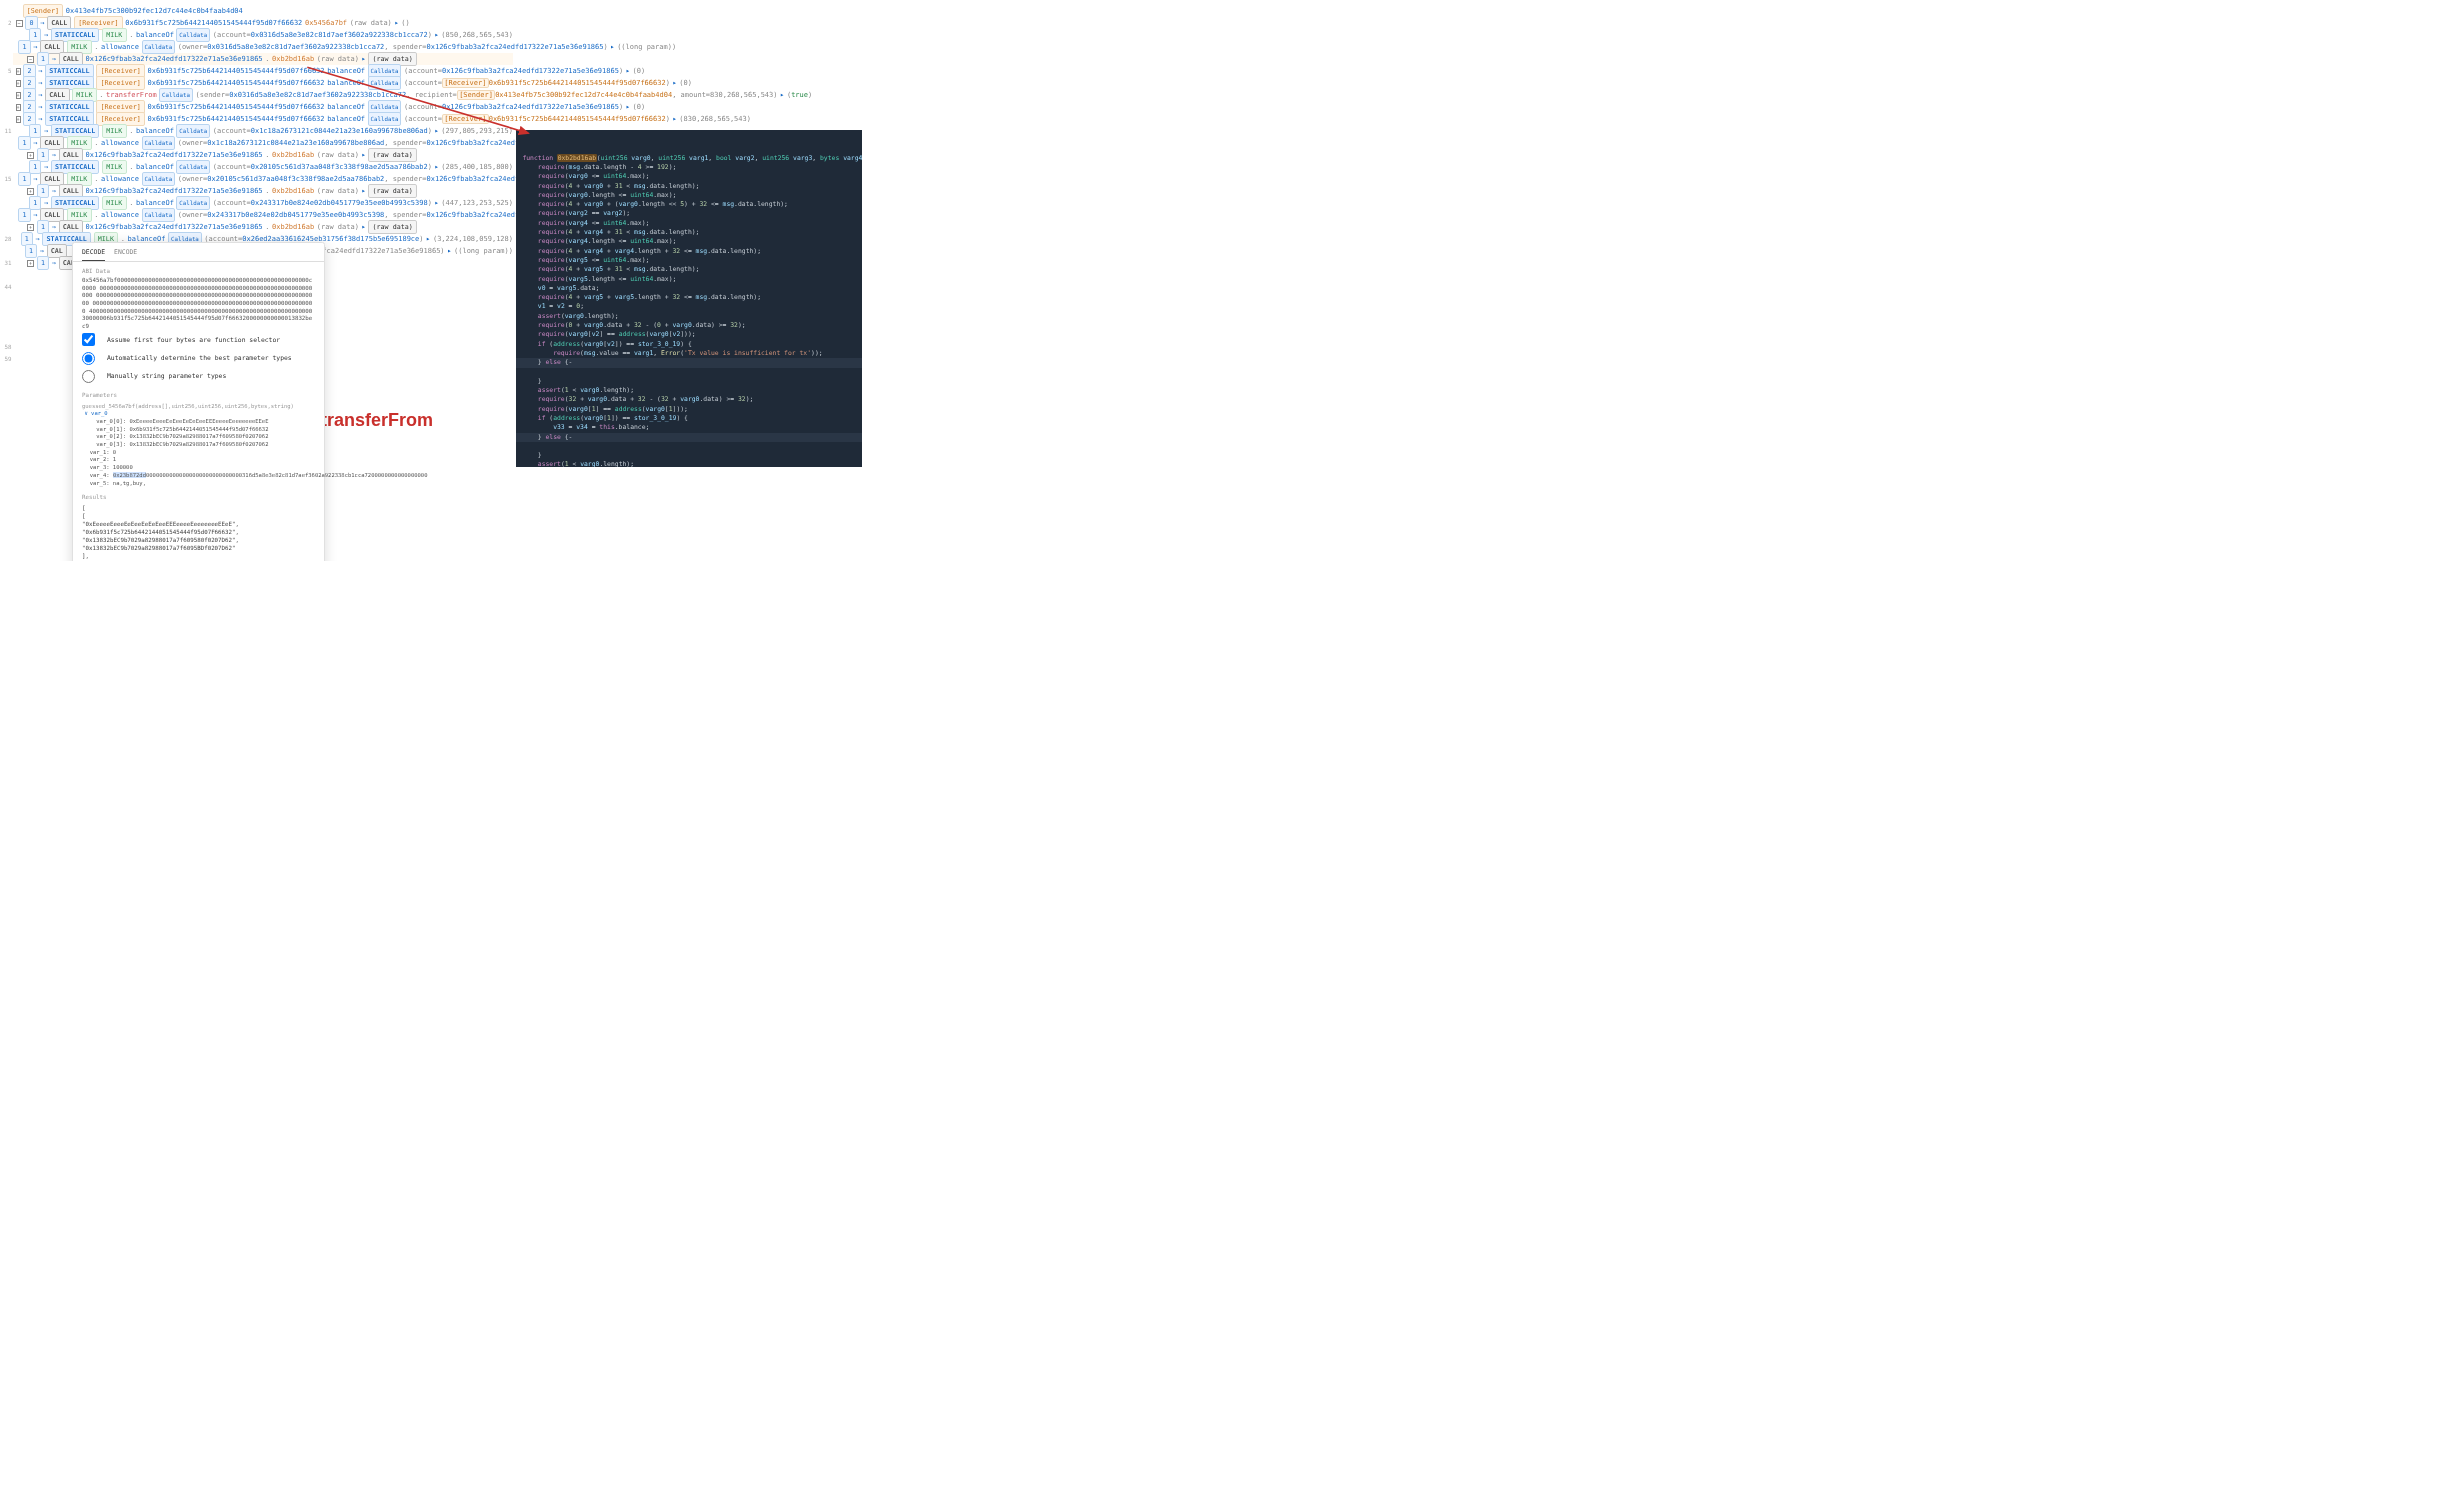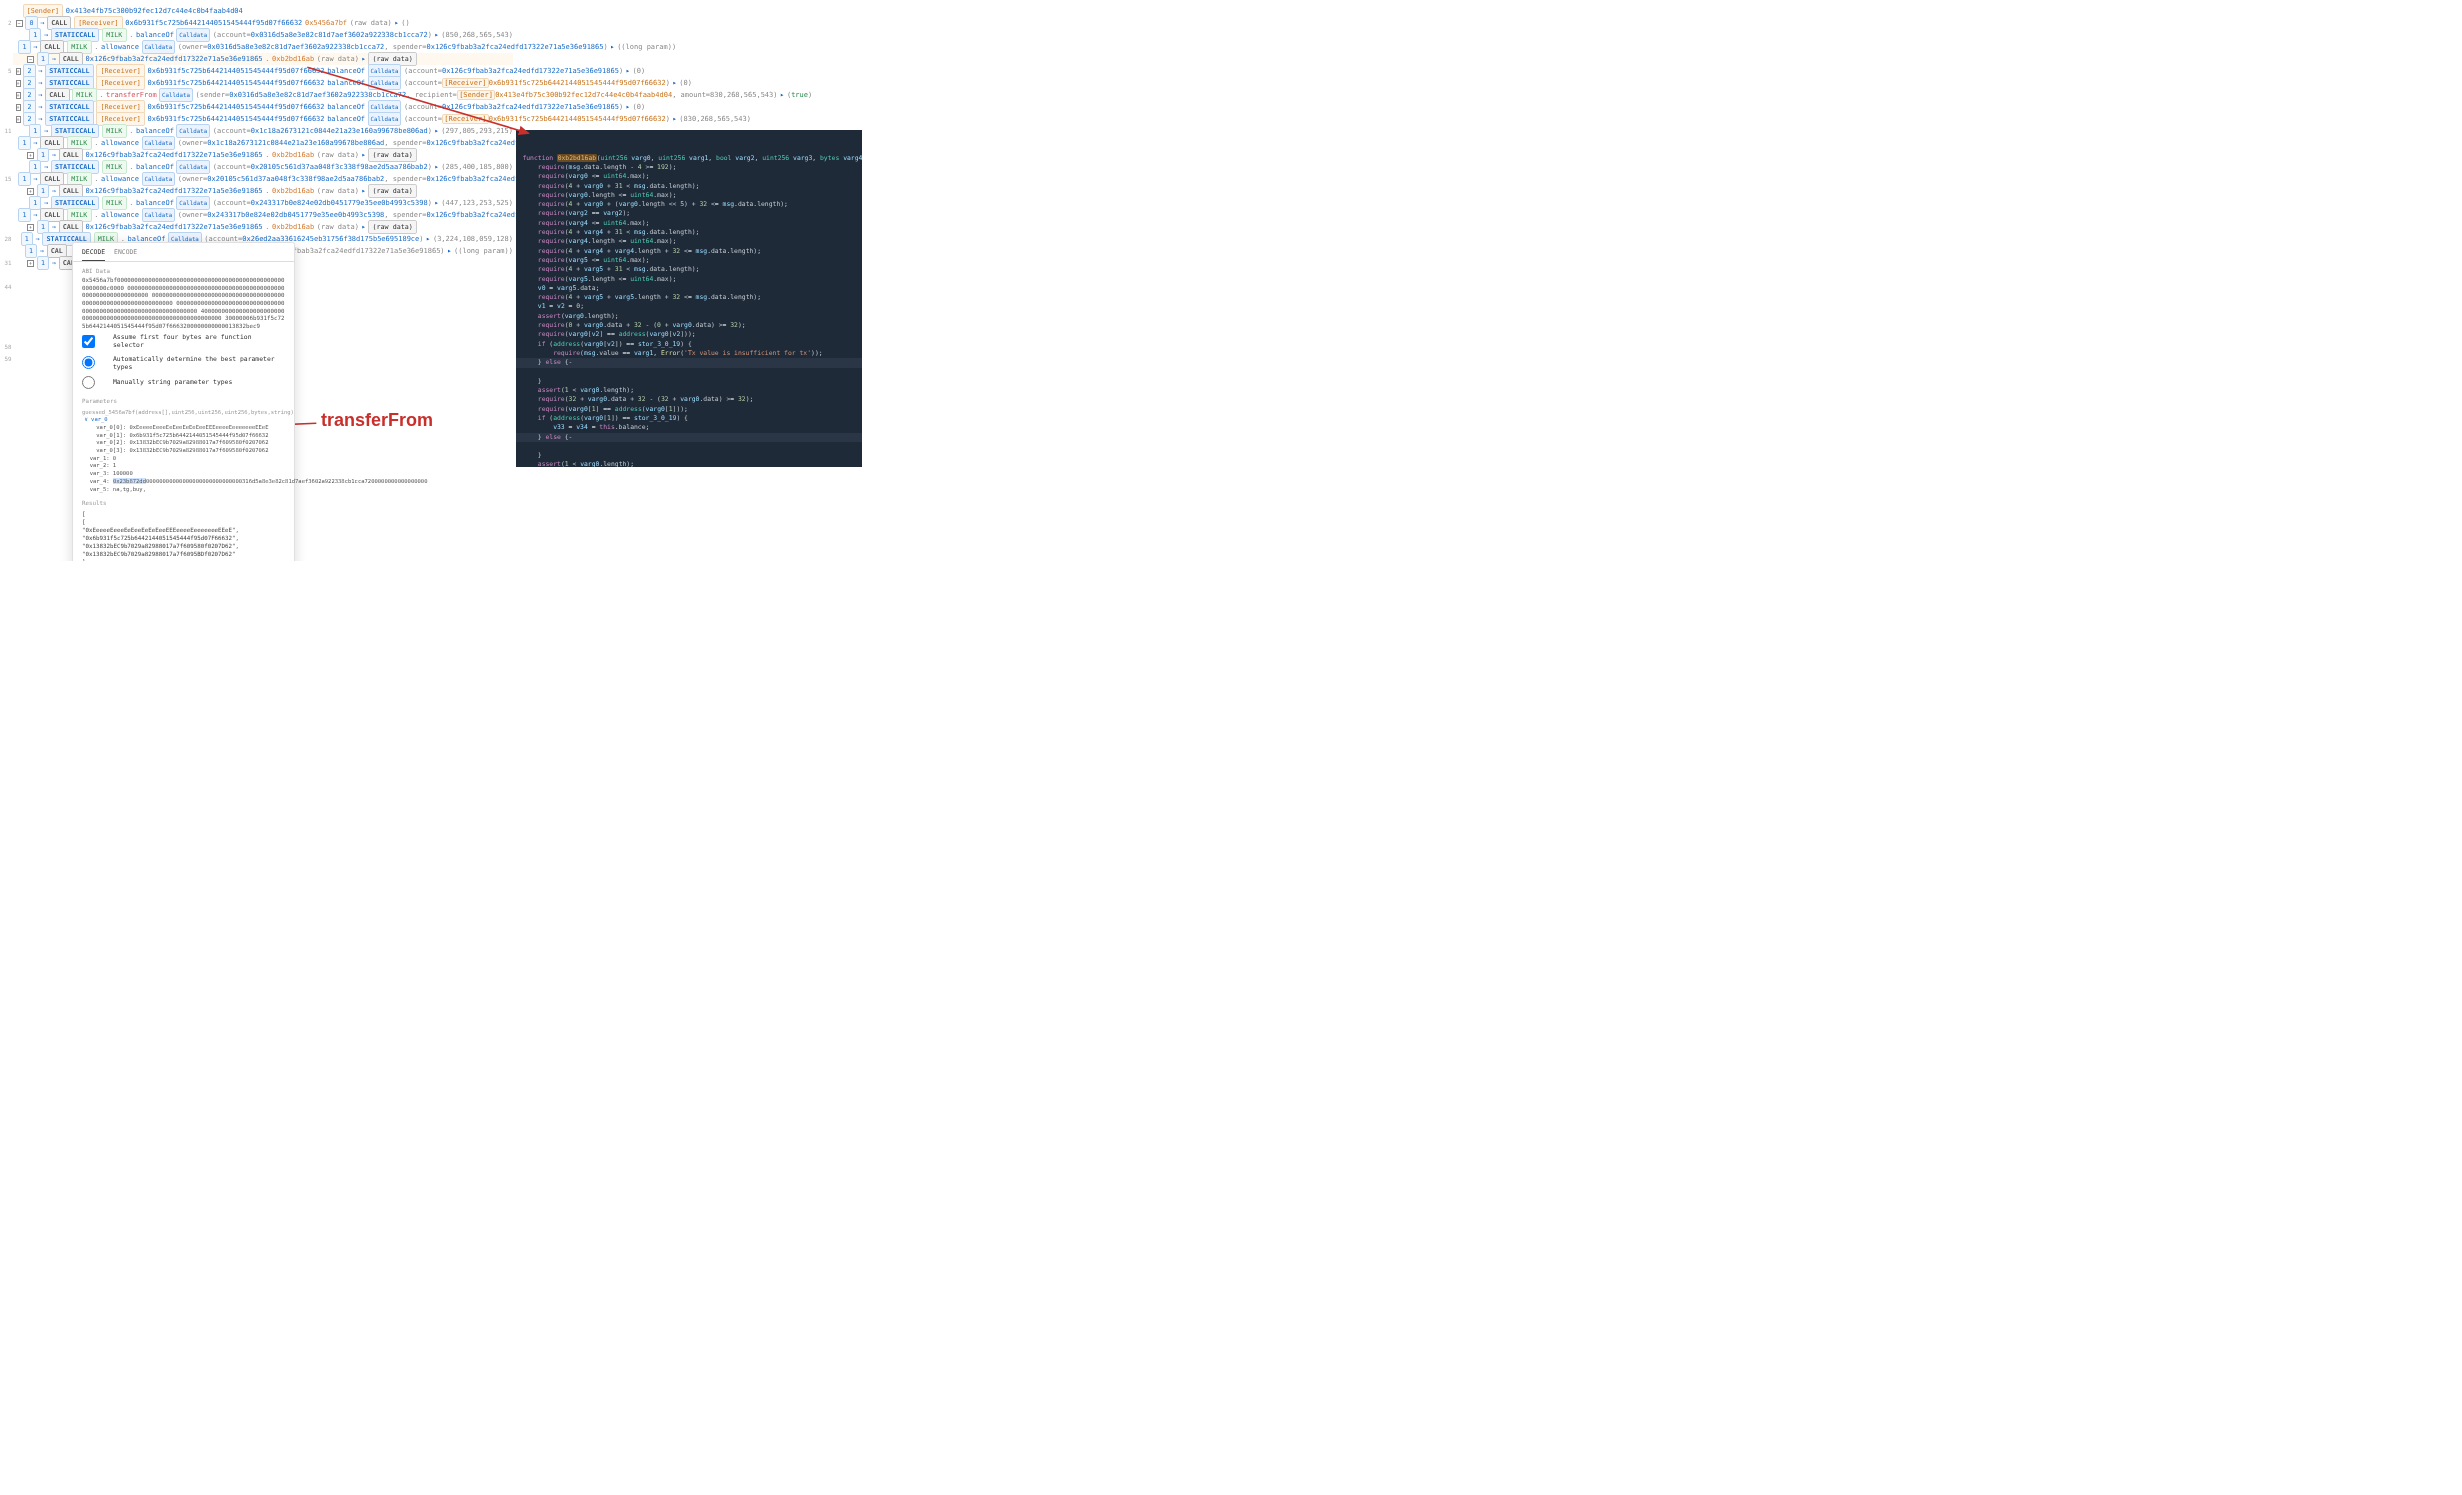--- a/index.html
+++ b/index.html
@@ -27,27 +27,27 @@
   .fn-b { color: #1a6cc7; }
   .sel { color: #d07a30; }
   .dot { color: #888; }
   .raw { color: #888; }
   .chev { color: #1a6cc7; cursor: pointer; }
   .ret { color: #888; }
   .bool { color: #2a8a4a; }
   .recv-wrap { border: 0.6px solid #f0d8b8; background: #fff5e8; color:#c7721a; padding: 0 1.3px; border-radius:1.9px;}
   .send-wrap { border: 0.6px solid #f0d8b8; background: #fff5e8; color:#c7721a; padding: 0 1.3px; border-radius:1.9px;}
 
-  .popup { position: absolute; left: 72px; top: 242px; width: 223px; background: #fff; border: 0.6px solid #e0e0e0; box-shadow: 0 2.6px 13px rgba(0,0,0,0.15); border-radius: 2.6px; font-size: 6.4px; padding-bottom: 6.4px; z-index: 5;}
+  .popup { position: absolute; left: 72px; top: 242px; width: 253px; background: #fff; border: 0.6px solid #e0e0e0; box-shadow: 0 2.6px 13px rgba(0,0,0,0.15); border-radius: 2.6px; font-size: 6.4px; padding-bottom: 6.4px; z-index: 5;}
   .popup .tabs { display: flex; gap: 9px; padding: 5.1px 9px 0; border-bottom: 0.6px solid #ddd; font-size: 6.4px; color: #888;}
   .popup .tab { padding-bottom: 3.8px; cursor: pointer; }
   .popup .tab.active { color: #333; border-bottom: 1.3px solid #444; }
   .popup .section-lbl { padding: 6.4px 9px 2.6px; color: #999; font-size: 5.8px; }
   .popup .abi { padding: 0 9px; font-size: 5.8px; color: #555; line-height: 7.7px; word-break: break-all; }
-  .popup .opt-row { padding: 2.6px 9px; display:flex; gap:18px; align-items:center; color:#333; font-size:6.4px;}
+  .popup .opt-row { padding: 2.6px 9px; display:flex; gap:12px; align-items:center; color:#333; font-size:6.4px;}
   .popup .opt-row input { margin: 0; }
   .popup .paramline { padding: 0 16.7px; font-size: 5.5px; color: #555; line-height: 7.7px; white-space: pre; }
   .popup .paramline.root { padding-left: 11.5px; color:#1a6cc7;}
   .popup .guess { padding: 2.6px 9px 1.3px; color:#999; font-size:5.5px;}
   .popup .hl-sel { background: #cfe3ff; }
   .popup .results { padding: 1.3px 9px; font-size: 5.8px; color:#444; line-height: 8px; white-space: pre; }
 
   .code { position: absolute; left: 516px; top: 130px; width: 346px; height: 337px; background: #1f2a38; color: #c0c8d0; font-size: 6.4px; line-height: 9.3px; padding: 5.1px 6.4px; overflow: hidden; white-space: pre; }
   .code .kw { color: #c586c0; }
   .code .ty { color: #4ec9b0; }

